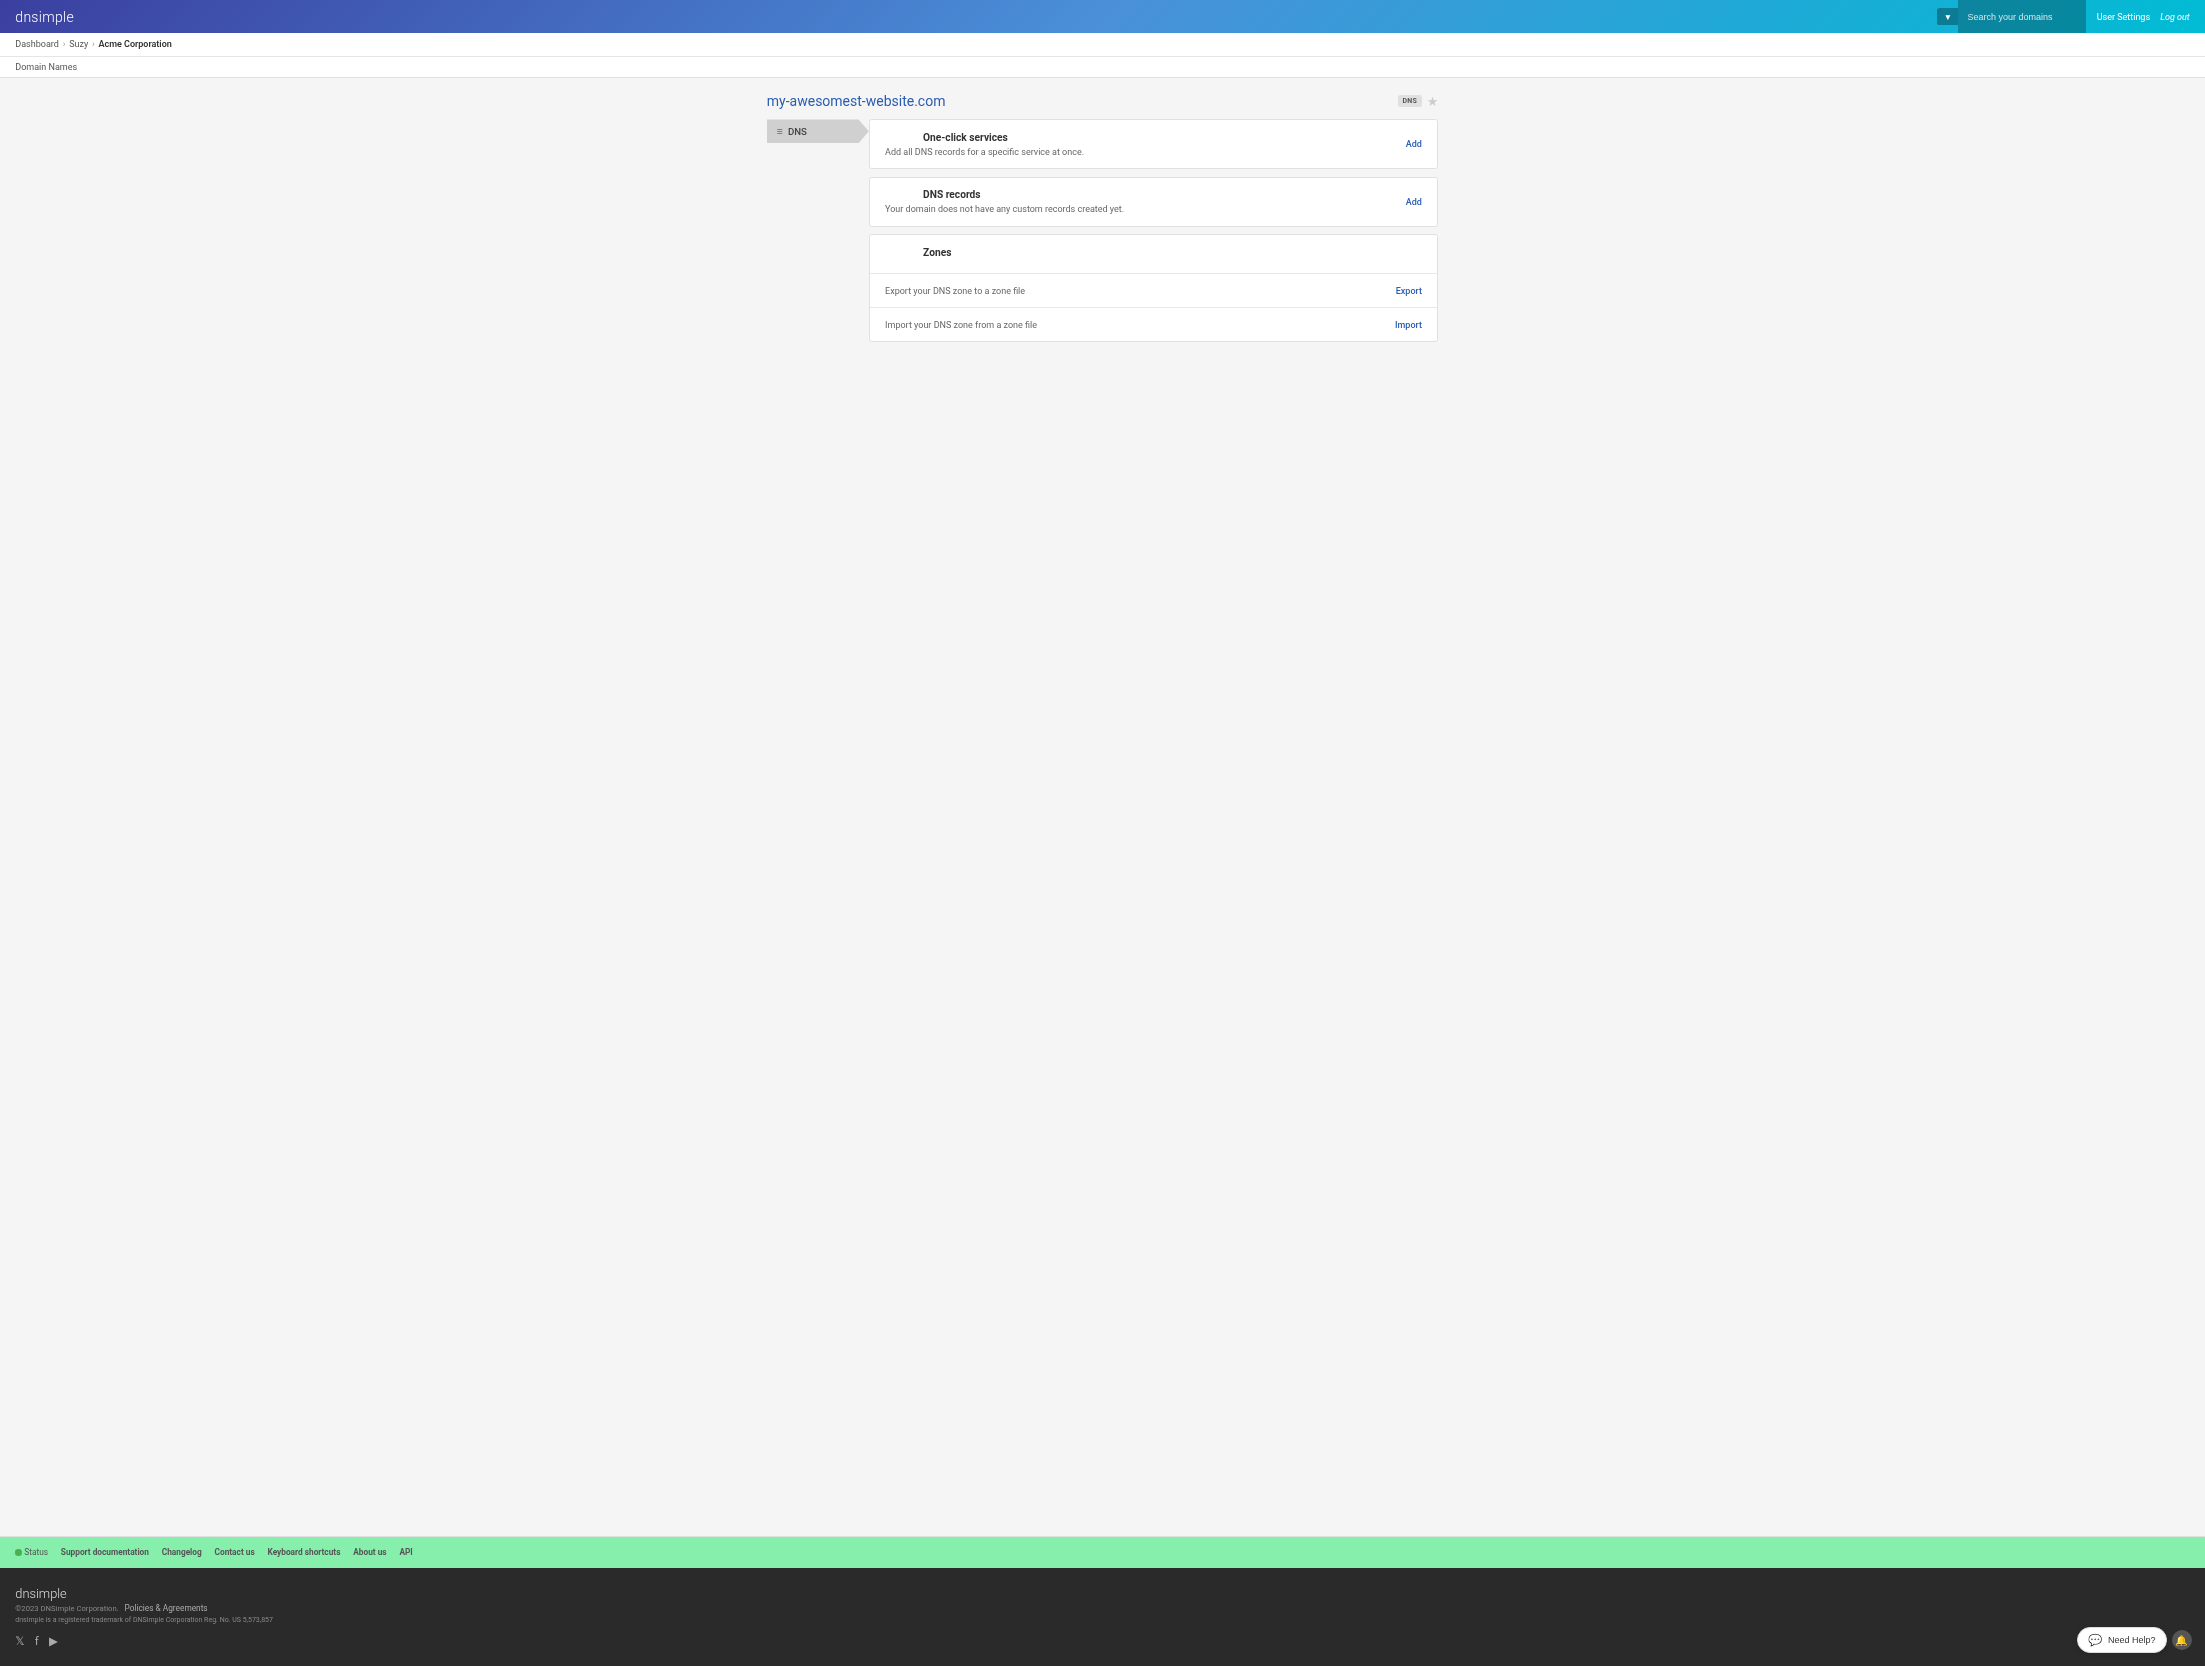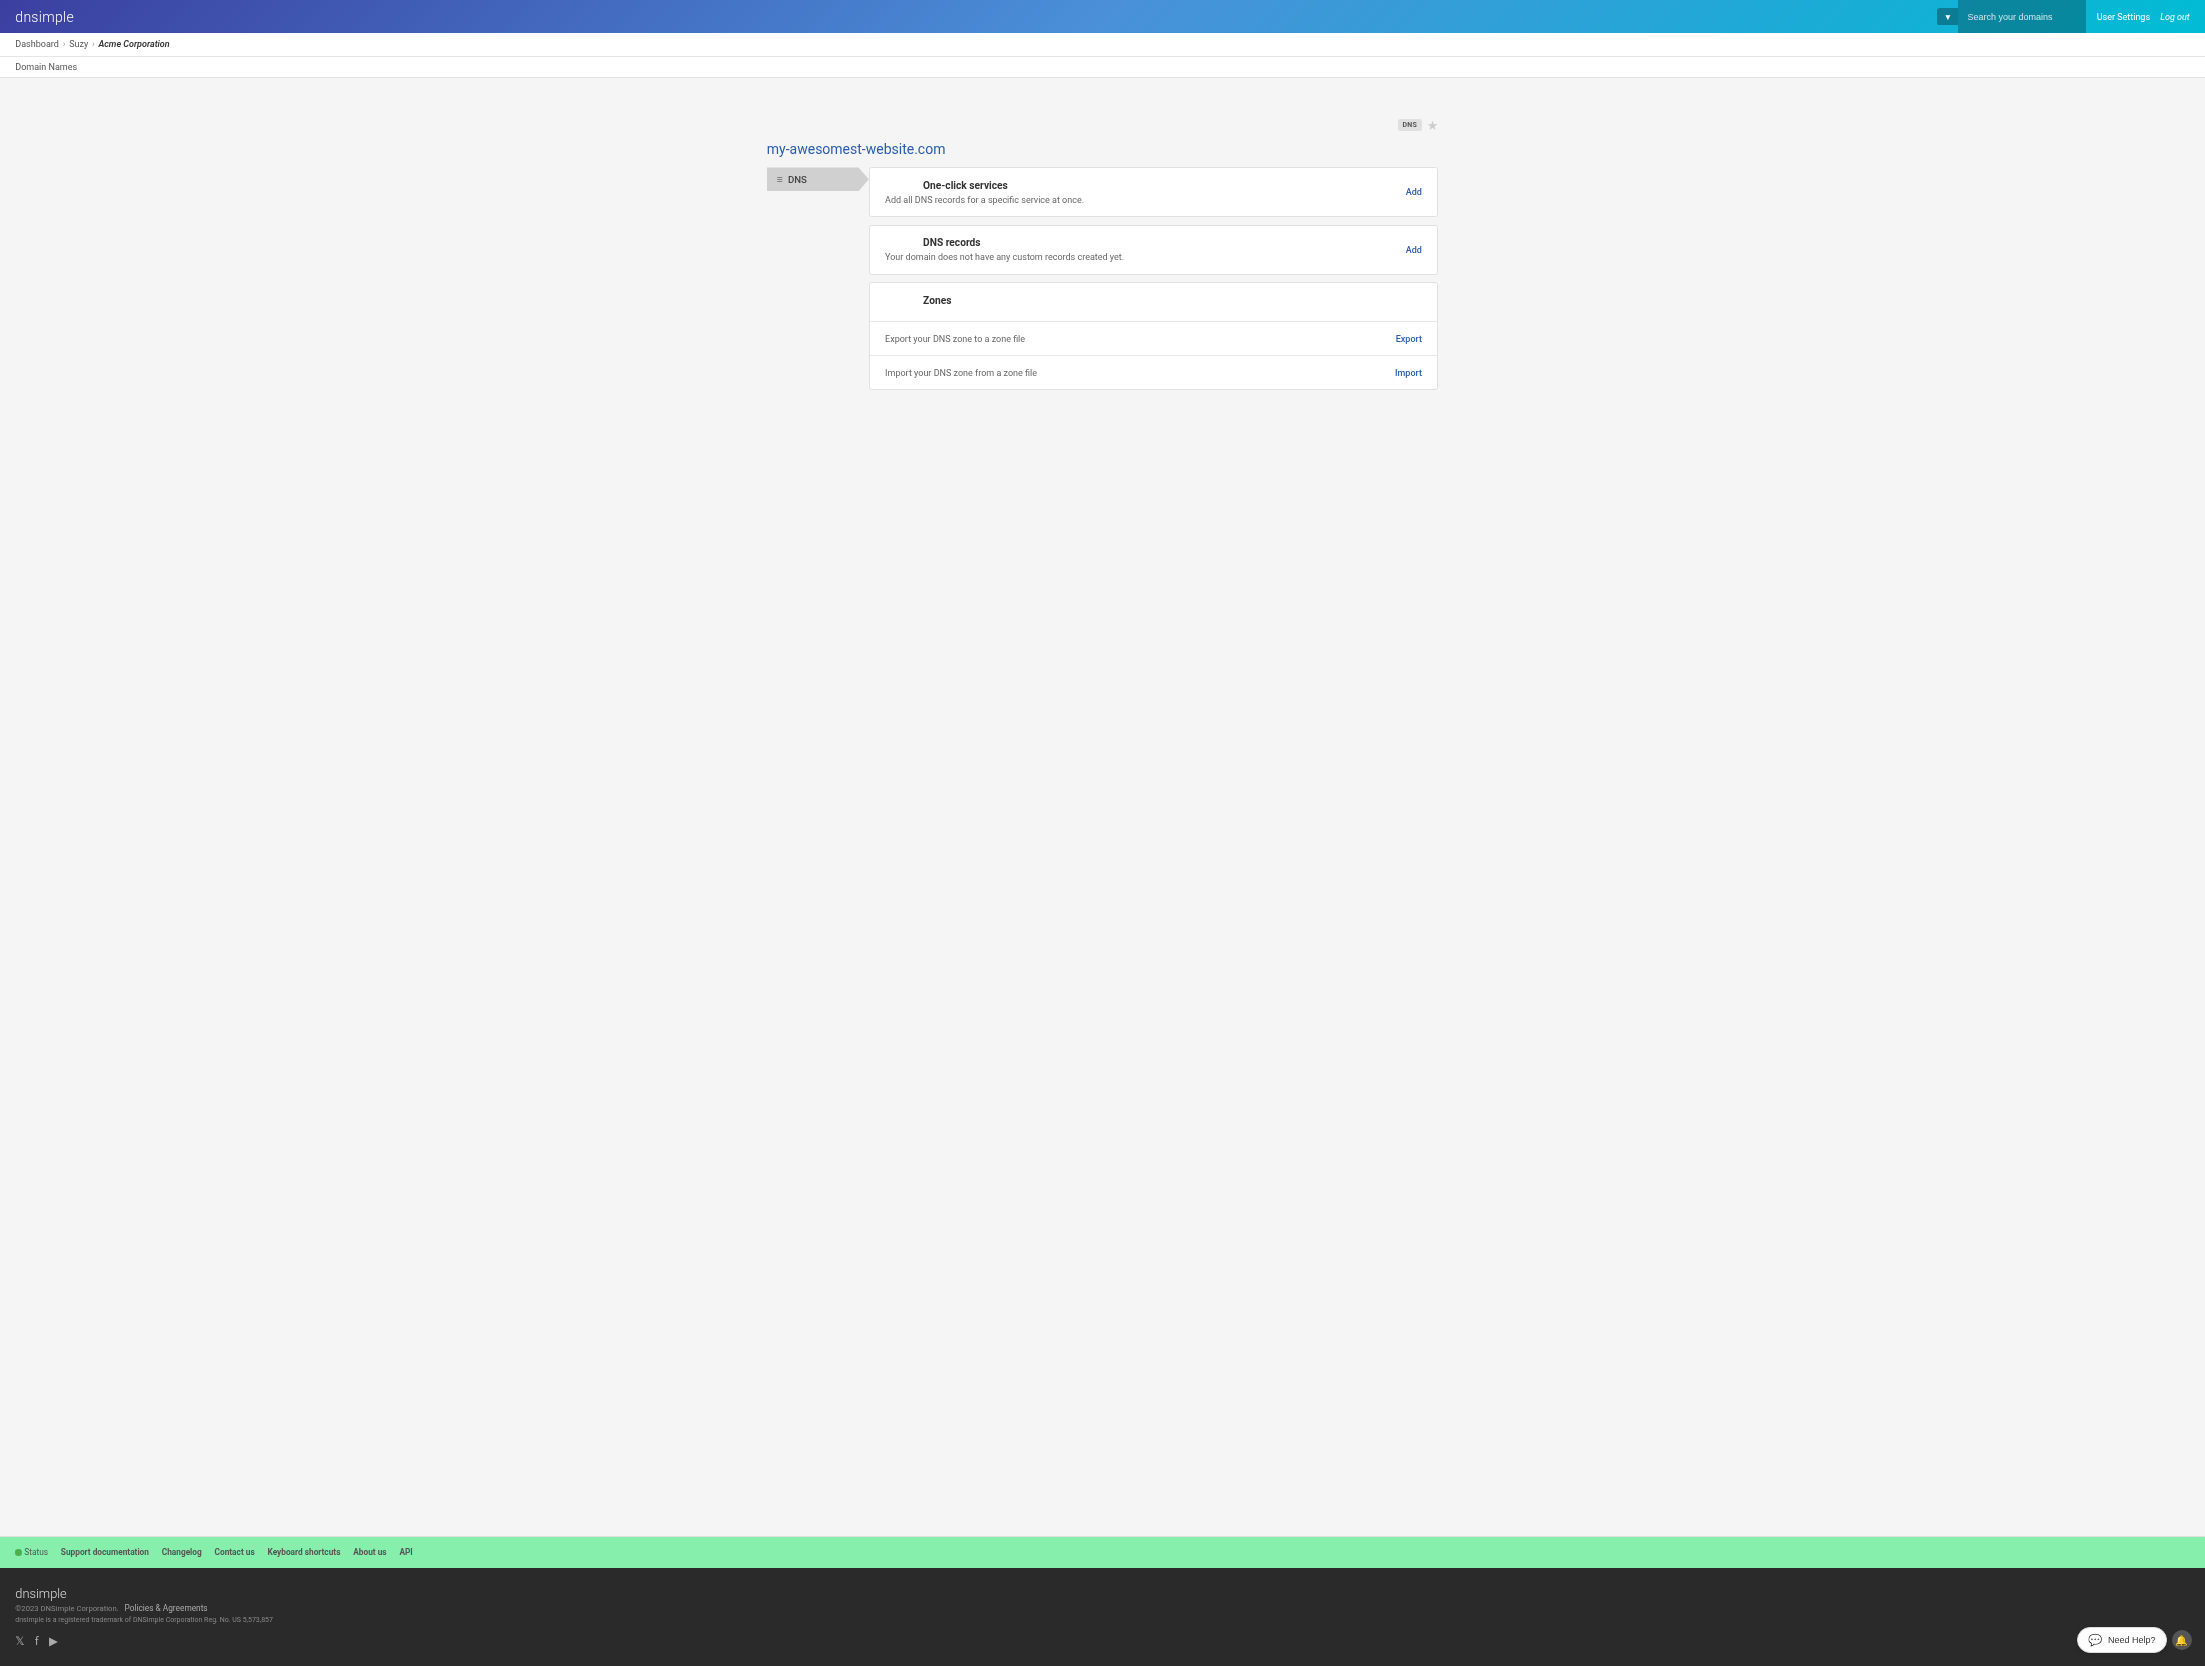--- a/index.html
+++ b/index.html
@@ -72,21 +72,20 @@
       font-size: 9px;
     }
     .breadcrumb-link {
       color: #555;
       text-decoration: none;
     }
     .breadcrumb-sep { color: #999; }
     .breadcrumb-current {
       color: #333;
       font-weight: 600;
-      font-style: italic;
     }
 
     
     .sub-breadcrumb {
       background: white;
       border-bottom: 0.6px solid #e0e0e0;
       padding: 5.1px 15.3px;
       font-size: 9px;
       color: #555;
     }
@@ -104,21 +103,20 @@
     .domain-title-row {
       display: flex;
       align-items: center;
       justify-content: space-between;
       margin-bottom: 10.2px;
     }
     .domain-title {
       font-size: 14px;
       color: #2a5db0;
       font-weight: 400;
-      margin-top: 48px;
     }
     .domain-badges {
       display: flex;
       align-items: center;
       gap: 5.1px;
     }
     .dns-badge {
       background: #e0e0e0;
       color: #555;
       font-size: 7px;

